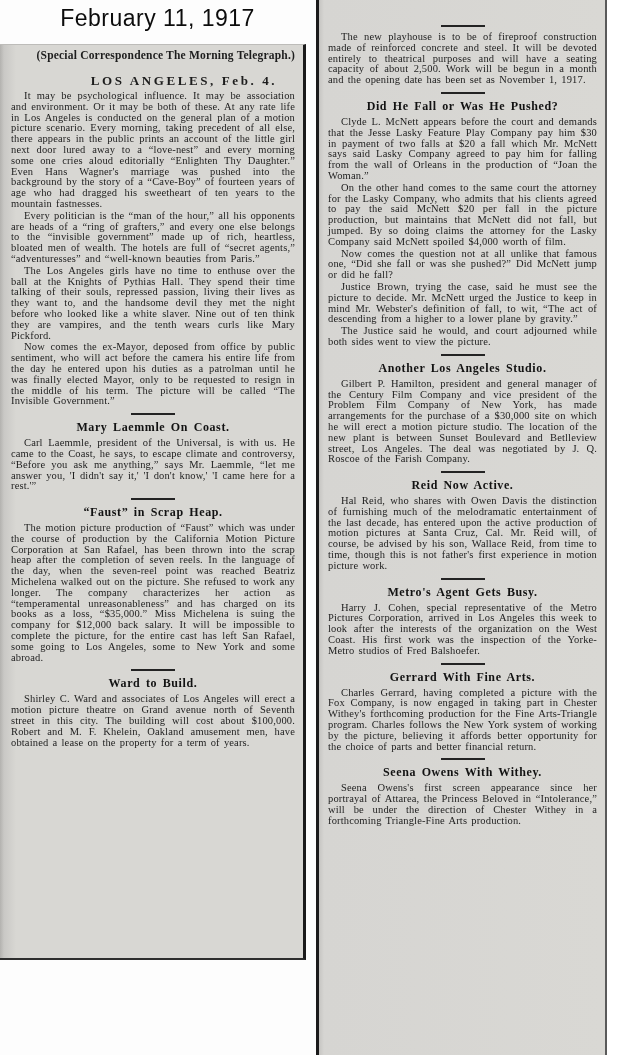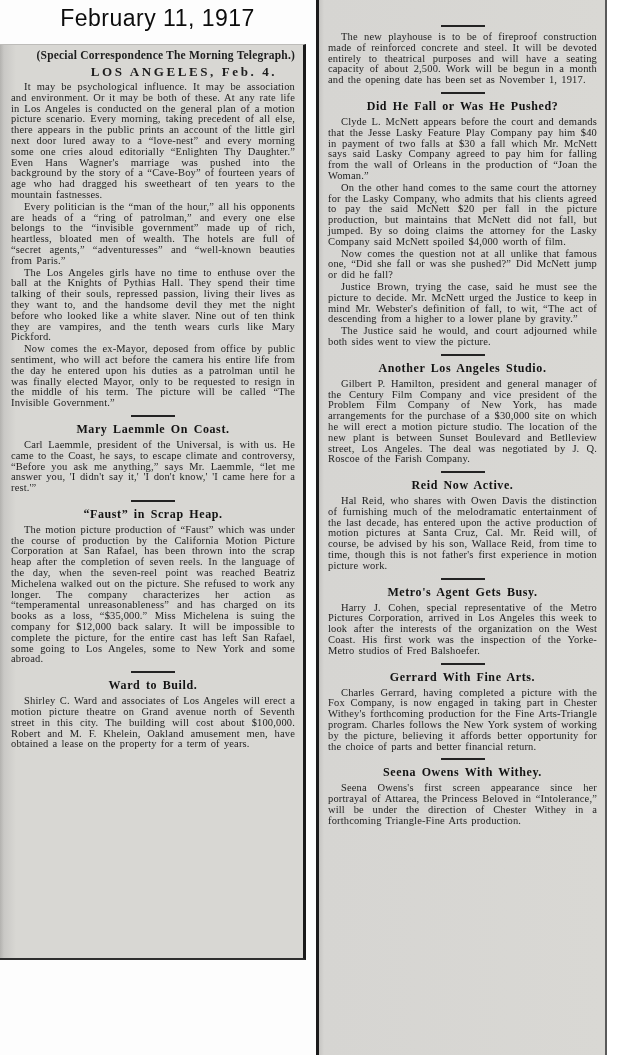--- a/index.html
+++ b/index.html
@@ -55,21 +55,21 @@
     letter-spacing: 0.2px;
     margin: 1px 0 1px;
     white-space: nowrap;
   }
   .dateline {
     font-weight: bold;
     font-size: 13px;
     letter-spacing: 2.6px;
     text-align: center;
     padding-left: 62px;
-    margin: 3px 0 2px;
+    margin: 12px 0 2px;
   }
   .body-para {
     font-size: 10.5px;
     line-height: 10.8px;
     text-align: justify;
     text-indent: 13px;
     letter-spacing: 0.15px;
     word-spacing: 1.4px;
     margin: 0 0 1px 0;
   }
@@ -94,42 +94,42 @@
 
 <div class="page">
 
   <div class="date-title">February 11, 1917</div>
 
   <div class="clip clip-left">
     <div class="byline">(Special Correspondence The Morning Telegraph.)</div>
     <div class="dateline">LOS ANGELES, Feb. 4.</div>
     <div id="left-sections">
         <p class="body-para">It may be psychological influence. It may be association and environment. Or it may be both of these. At any rate life in Los Angeles is conducted on the general plan of a motion picture scenario. Every morning, taking precedent of all else, there appears in the public prints an account of the little girl next door lured away to a “love-nest” and every morning some one cries aloud editorially “Enlighten Thy Daughter.” Even Hans Wagner's marriage was pushed into the background by the story of a “Cave-Boy” of fourteen years of age who had dragged his sweetheart of ten years to the mountain fastnesses.</p>
-        <p class="body-para">Every politician is the “man of the hour,” all his opponents are heads of a “ring of patrolman,” and every one else belongs to the “invisible government” made up of rich, heartless, bloated men of wealth. The hotels are full of “secret agents,” “adventuresses” and “well-known beauties from Paris.”</p>
+        <p class="body-para">Every politician is the “man of the hour,” all his opponents are heads of a “ring of grafters,” and every one else belongs to the “invisible government” made up of rich, heartless, bloated men of wealth. The hotels are full of “secret agents,” “adventuresses” and “well-known beauties from Paris.”</p>
         <p class="body-para">The Los Angeles girls have no time to enthuse over the ball at the Knights of Pythias Hall. They spend their time talking of their souls, repressed passion, living their lives as they want to, and the handsome devil they met the night before who looked like a white slaver. Nine out of ten think they are vampires, and the tenth wears curls like Mary Pickford.</p>
         <p class="body-para">Now comes the ex-Mayor, deposed from office by public sentiment, who will act before the camera his entire life from the day he entered upon his duties as a patrolman until he was finally elected Mayor, only to be requested to resign in the middle of his term. The picture will be called “The Invisible Government.”</p>
         <div class="divider"></div>
         <h3 class="sec-heading">Mary Laemmle On Coast.</h3>
         <p class="body-para">Carl Laemmle, president of the Universal, is with us. He came to the Coast, he says, to escape climate and controversy, “Before you ask me anything,” says Mr. Laemmle, “let me answer you, 'I didn't say it,' 'I don't know,' 'I came here for a rest.'”</p>
         <div class="divider"></div>
         <h3 class="sec-heading">“Faust” in Scrap Heap.</h3>
         <p class="body-para">The motion picture production of “Faust” which was under the course of production by the California Motion Picture Corporation at San Rafael, has been thrown into the scrap heap after the completion of seven reels. In the language of the day, when the seven-reel point was reached Beatriz Michelena walked out on the picture. She refused to work any longer. The company characterizes her action as “temperamental unreasonableness” and has charged on its books as a loss, “$35,000.” Miss Michelena is suing the company for $12,000 back salary. It will be impossible to complete the picture, for the entire cast has left San Rafael, some going to Los Angeles, some to New York and some abroad.</p>
         <div class="divider"></div>
         <h3 class="sec-heading">Ward to Build.</h3>
         <p class="body-para">Shirley C. Ward and associates of Los Angeles will erect a motion picture theatre on Grand avenue north of Seventh street in this city. The building will cost about $100,000. Robert and M. F. Khelein, Oakland amusement men, have obtained a lease on the property for a term of years.</p>
       </div>
   </div>
 
   <div class="clip clip-right">
     <div id="right-sections">
         <div class="divider"></div>
         <p class="body-para">The new playhouse is to be of fireproof construction made of reinforced concrete and steel. It will be devoted entirely to theatrical purposes and will have a seating capacity of about 2,500. Work will be begun in a month and the opening date has been set as November 1, 1917.</p>
         <div class="divider"></div>
         <h3 class="sec-heading">Did He Fall or Was He Pushed?</h3>
-        <p class="body-para">Clyde L. McNett appears before the court and demands that the Jesse Lasky Feature Play Company pay him $40 in payment of two falls at $30 a fall which Mr. McNett says said Lasky Company agreed to pay him for falling from the wall of Orleans in the production of “Joan the Woman.”</p>
+        <p class="body-para">Clyde L. McNett appears before the court and demands that the Jesse Lasky Feature Play Company pay him $30 in payment of two falls at $20 a fall which Mr. McNett says said Lasky Company agreed to pay him for falling from the wall of Orleans in the production of “Joan the Woman.”</p>
         <p class="body-para">On the other hand comes to the same court the attorney for the Lasky Company, who admits that his clients agreed to pay the said McNett $20 per fall in the picture production, but maintains that McNett did not fall, but jumped. By so doing claims the attorney for the Lasky Company said McNett spoiled $4,000 worth of film.</p>
         <p class="body-para">Now comes the question not at all unlike that famous one, “Did she fall or was she pushed?” Did McNett jump or did he fall?</p>
         <p class="body-para">Justice Brown, trying the case, said he must see the picture to decide. Mr. McNett urged the Justice to keep in mind Mr. Webster's definition of fall, to wit, “The act of descending from a higher to a lower plane by gravity.”</p>
         <p class="body-para">The Justice said he would, and court adjourned while both sides went to view the picture.</p>
         <div class="divider"></div>
         <h3 class="sec-heading">Another Los Angeles Studio.</h3>
         <p class="body-para">Gilbert P. Hamilton, president and general manager of the Century Film Company and vice president of the Problem Film Company of New York, has made arrangements for the purchase of a $30,000 site on which he will erect a motion picture studio. The location of the new plant is between Sunset Boulevard and Betlleview street, Los Angeles. The deal was negotiated by J. Q. Roscoe of the Farish Company.</p>
         <div class="divider"></div>
         <h3 class="sec-heading">Reid Now Active.</h3>
         <p class="body-para">Hal Reid, who shares with Owen Davis the distinction of furnishing much of the melodramatic entertainment of the last decade, has entered upon the active production of motion pictures at Santa Cruz, Cal. Mr. Reid will, of course, be advised by his son, Wallace Reid, from time to time, though this is not father's first experience in motion picture work.</p>

